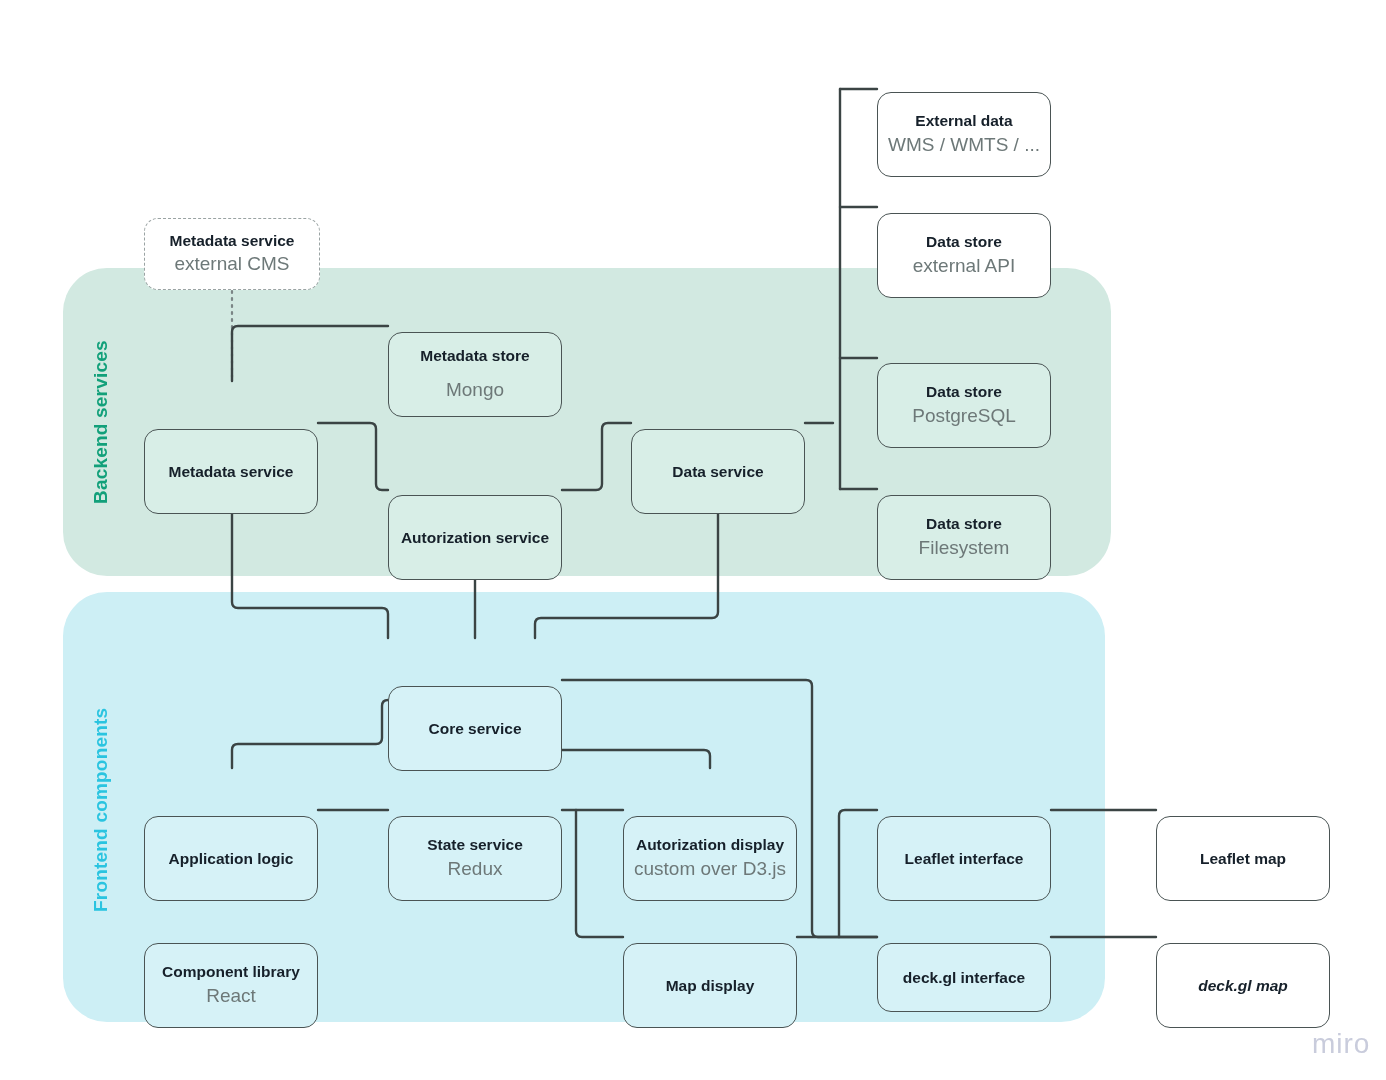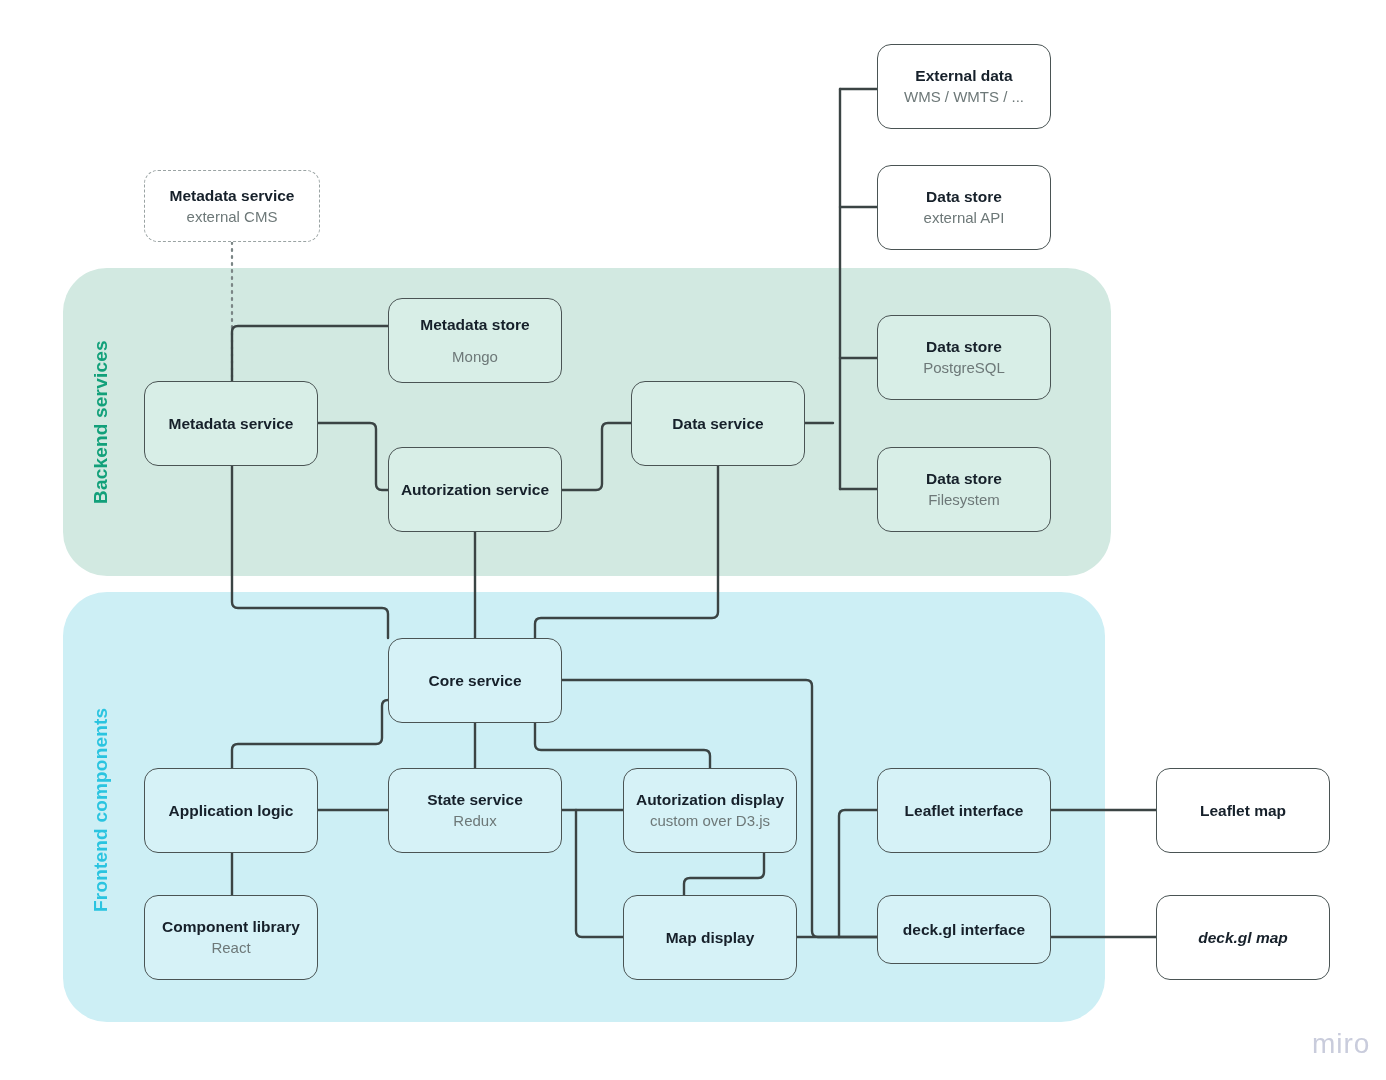--- a/index.html
+++ b/index.html
@@ -70,30 +70,31 @@
     position: absolute;
     z-index: 3;
     box-sizing: border-box;
     border: 1.6px solid #4a5454;
     border-radius: 14px;
     display: flex;
     flex-direction: column;
     align-items: center;
     justify-content: center;
     padding: 4px 8px;
+    margin-top: 48px;
   }
   .node .t {
     font-weight: bold;
     font-size: 15.5px;
     color: #16202a;
     line-height: 1.25;
     white-space: nowrap;
   }
   .node .s {
-    font-size: 15px;
+    font-size: 19px;
     color: #6d7878;
     line-height: 1.3;
     margin-top: 2px;
     white-space: nowrap;
   }
   .node.fill-white  { background: #ffffff; }
   .node.fill-green  { background: #d8eee7; }
   .node.fill-cyan   { background: #d6f2f7; }
   .node.dashed {
     background: #ffffff;
@@ -189,21 +190,21 @@
   <div class="node fill-green" style="left:877px; top:315px; width:174px; height:85px;">
     <div class="t">Data store</div>
     <div class="s">PostgreSQL</div>
   </div>
 
   <div class="node fill-green" style="left:877px; top:447px; width:174px; height:85px;">
     <div class="t">Data store</div>
     <div class="s">Filesystem</div>
   </div>
 
-  <div class="node fill-green" style="left:388px; top:298px; width:174px; height:85px;gap:11px;">
+  <div class="node fill-green" style="left:388px; top:284px; width:174px; height:85px;gap:11px;">
     <div class="t">Metadata store</div>
     <div class="s">Mongo</div>
   </div>
 
   <div class="node fill-green" style="left:144px; top:381px; width:174px; height:85px;">
     <div class="t">Metadata service</div>
   </div>
 
   <div class="node fill-green" style="left:631px; top:381px; width:174px; height:85px;">
     <div class="t">Data service</div>

